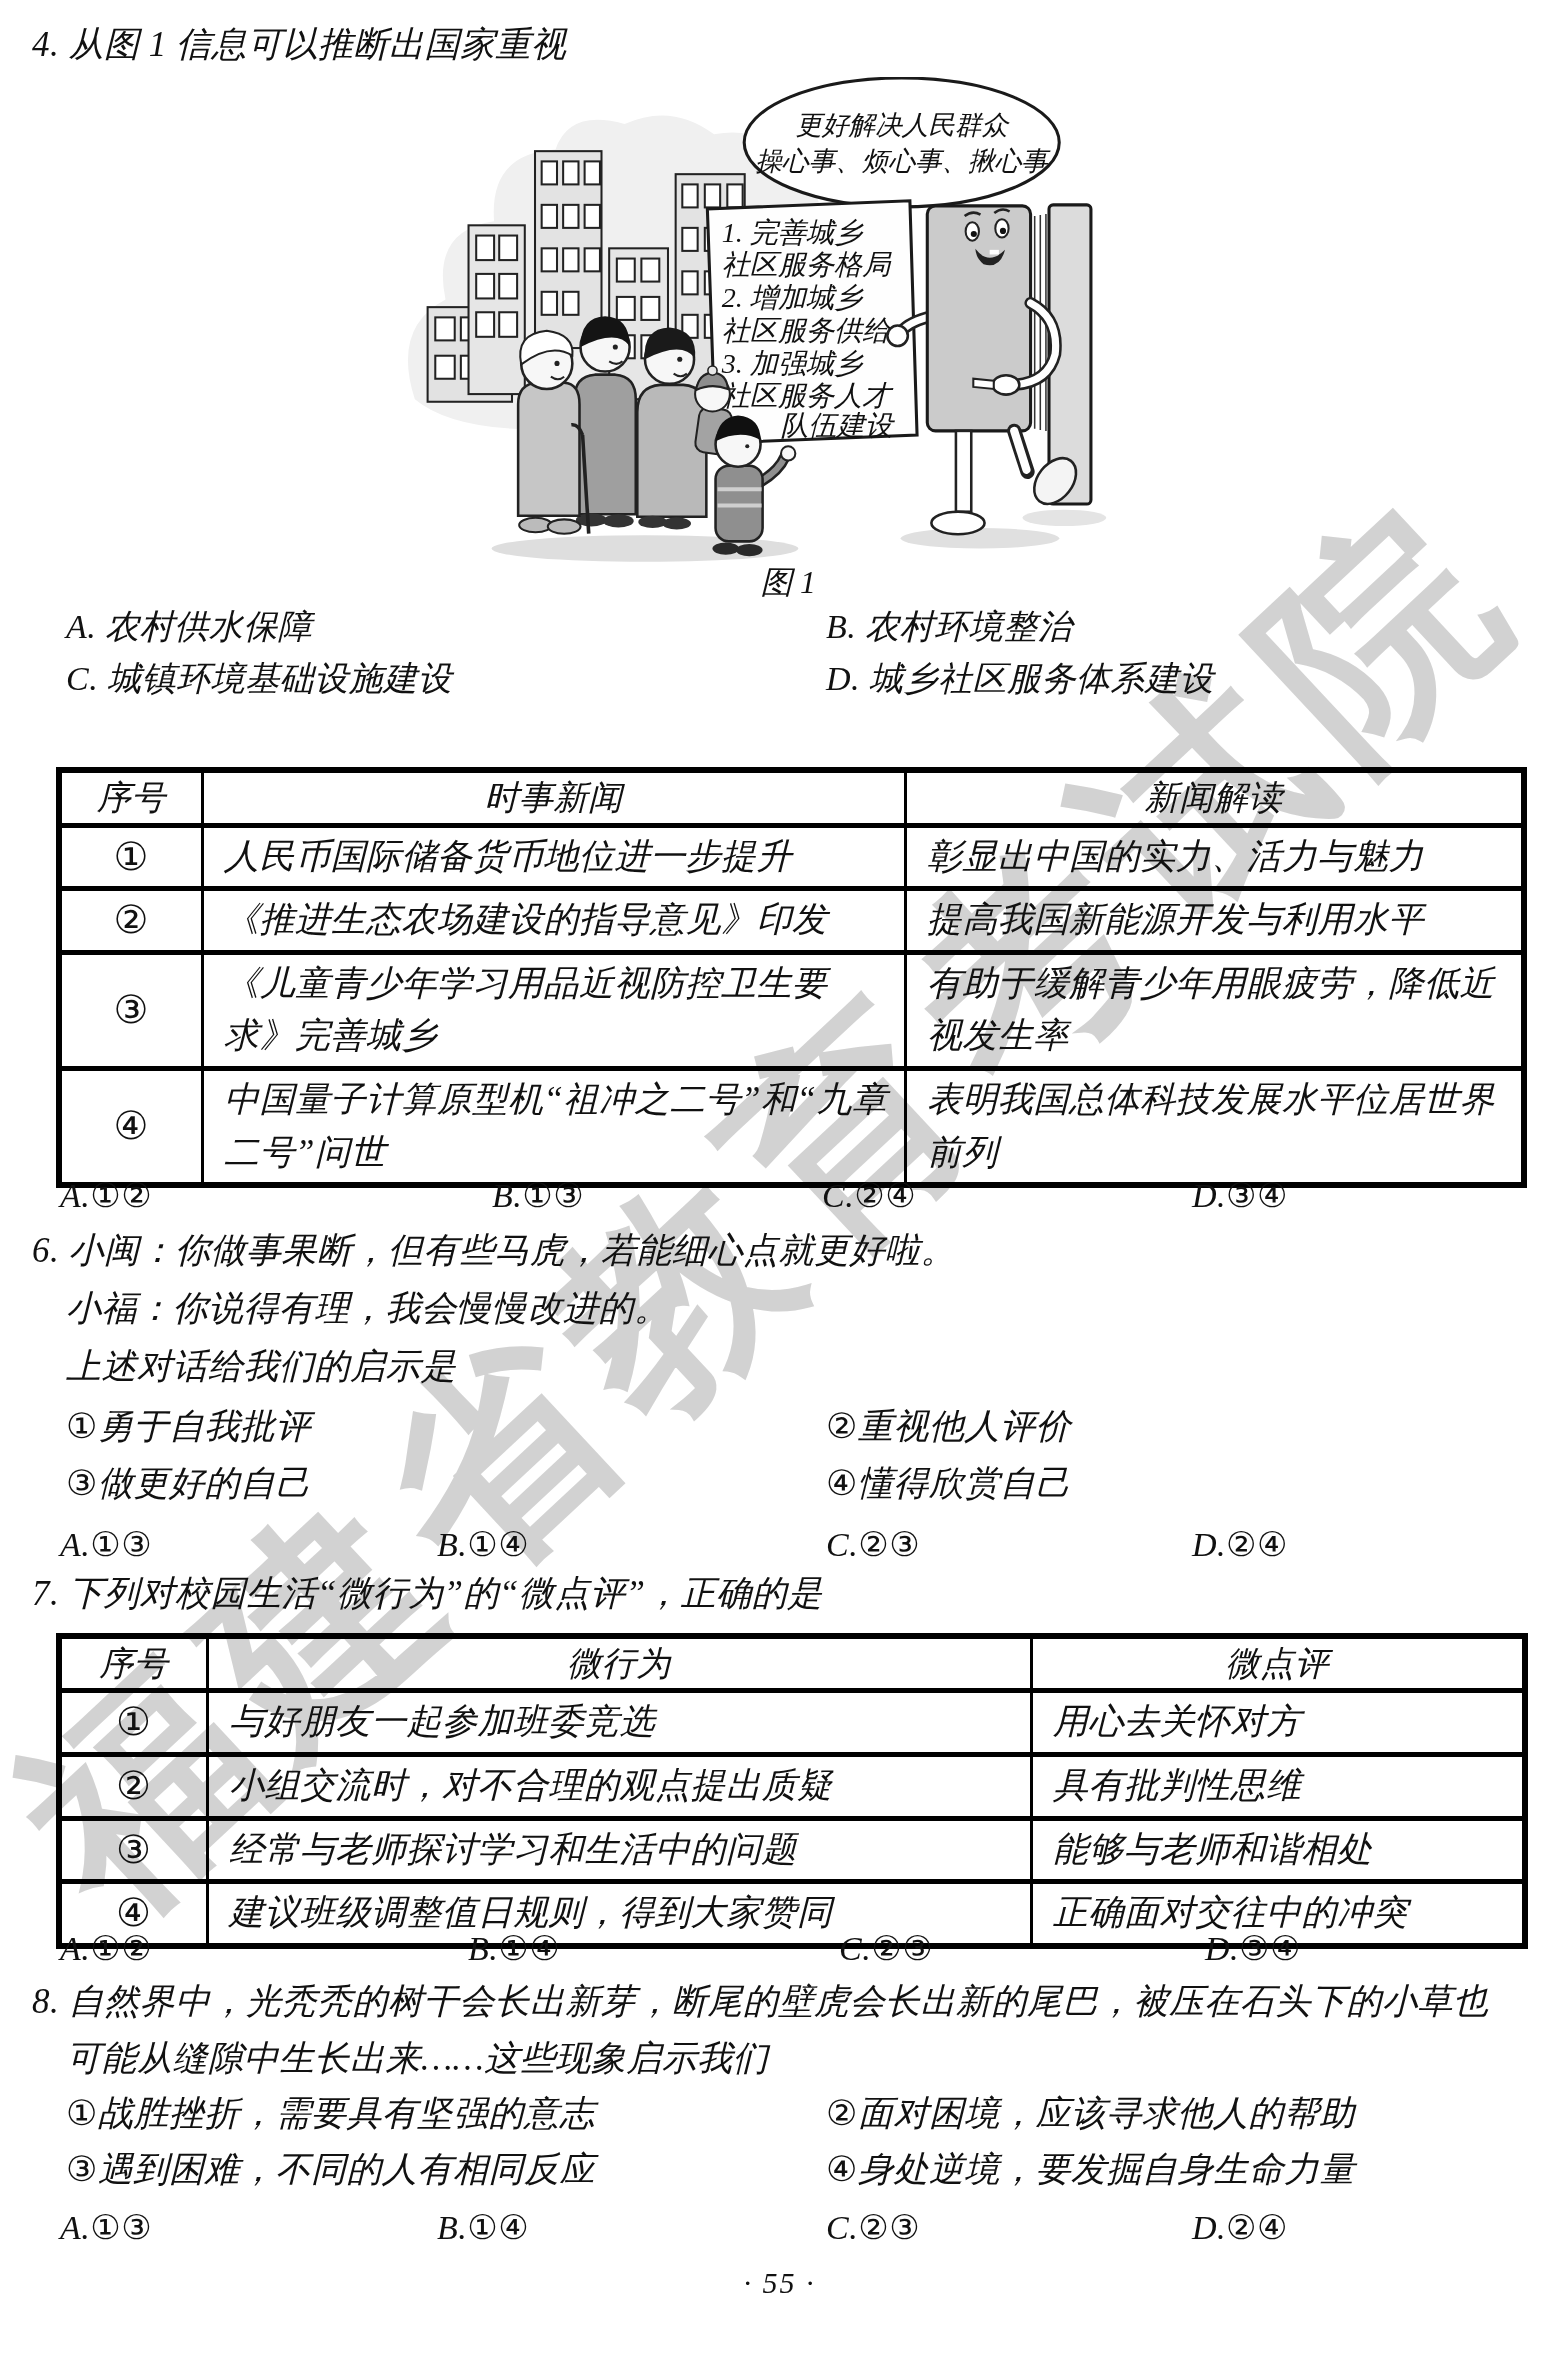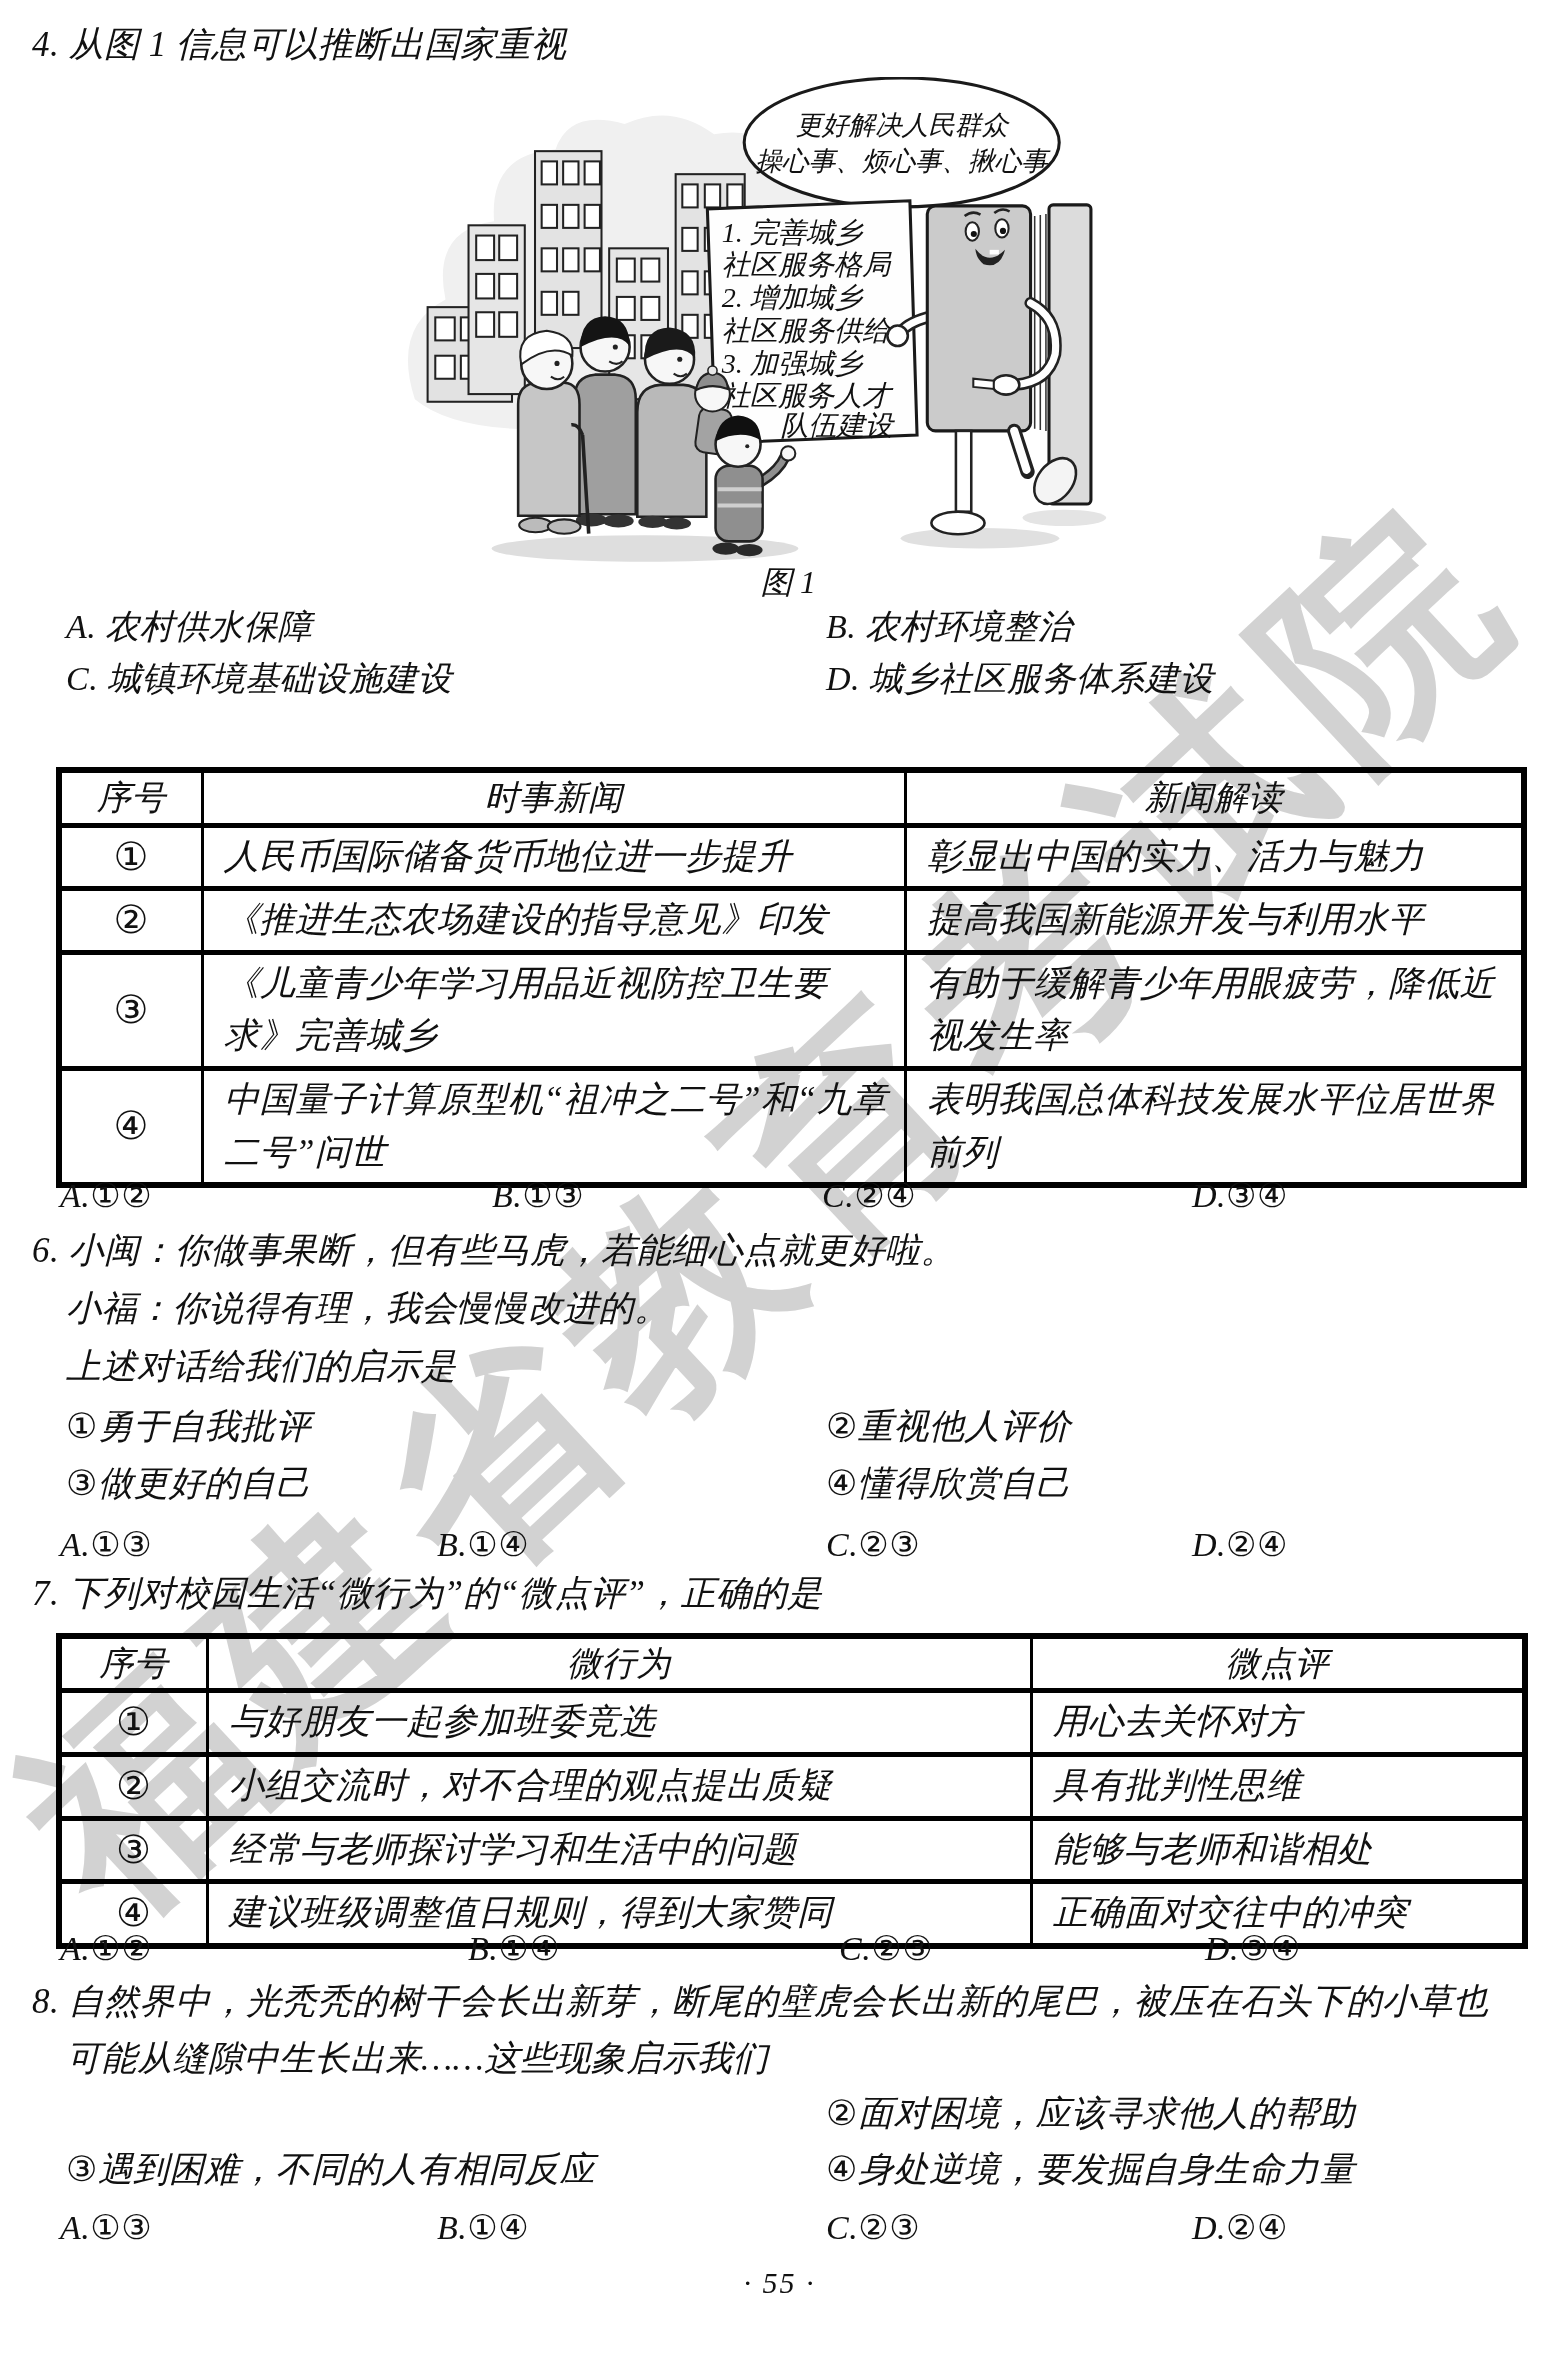--- a/index.html
+++ b/index.html
@@ -332,20 +332,21 @@
     </tbody>
       </table>
 
     <span class="opt" style="left:60px;top:1928px;">A.①②</span>
     <span class="opt" style="left:468px;top:1928px;">B.①④</span>
     <span class="opt" style="left:839px;top:1928px;">C.②③</span>
     <span class="opt" style="left:1205px;top:1928px;">D.③④</span>
 
     <div class="line" style="left:32px;top:1984px;">8. 自然界中，光秃秃的树干会长出新芽，断尾的壁虎会长出新的尾巴，被压在石头下的小草也</div>
     <div class="line" style="left:66px;top:2041px;">可能从缝隙中生长出来……这些现象启示我们</div>
+    <span class="line" style="left:66px;top:2096px;">①战胜挫折，需要具有坚强的意志</span>
     <span class="line" style="left:826px;top:2096px;">②面对困境，应该寻求他人的帮助</span>
     <span class="line" style="left:66px;top:2152px;">③遇到困难，不同的人有相同反应</span>
     <span class="line" style="left:826px;top:2152px;">④身处逆境，要发掘自身生命力量</span>
     <span class="opt" style="left:60px;top:2207px;">A.①③</span>
     <span class="opt" style="left:437px;top:2207px;">B.①④</span>
     <span class="opt" style="left:826px;top:2207px;">C.②③</span>
     <span class="opt" style="left:1192px;top:2207px;">D.②④</span>
 
     <div class="pageno" style="top:2266px;">· 55 ·</div>
 

